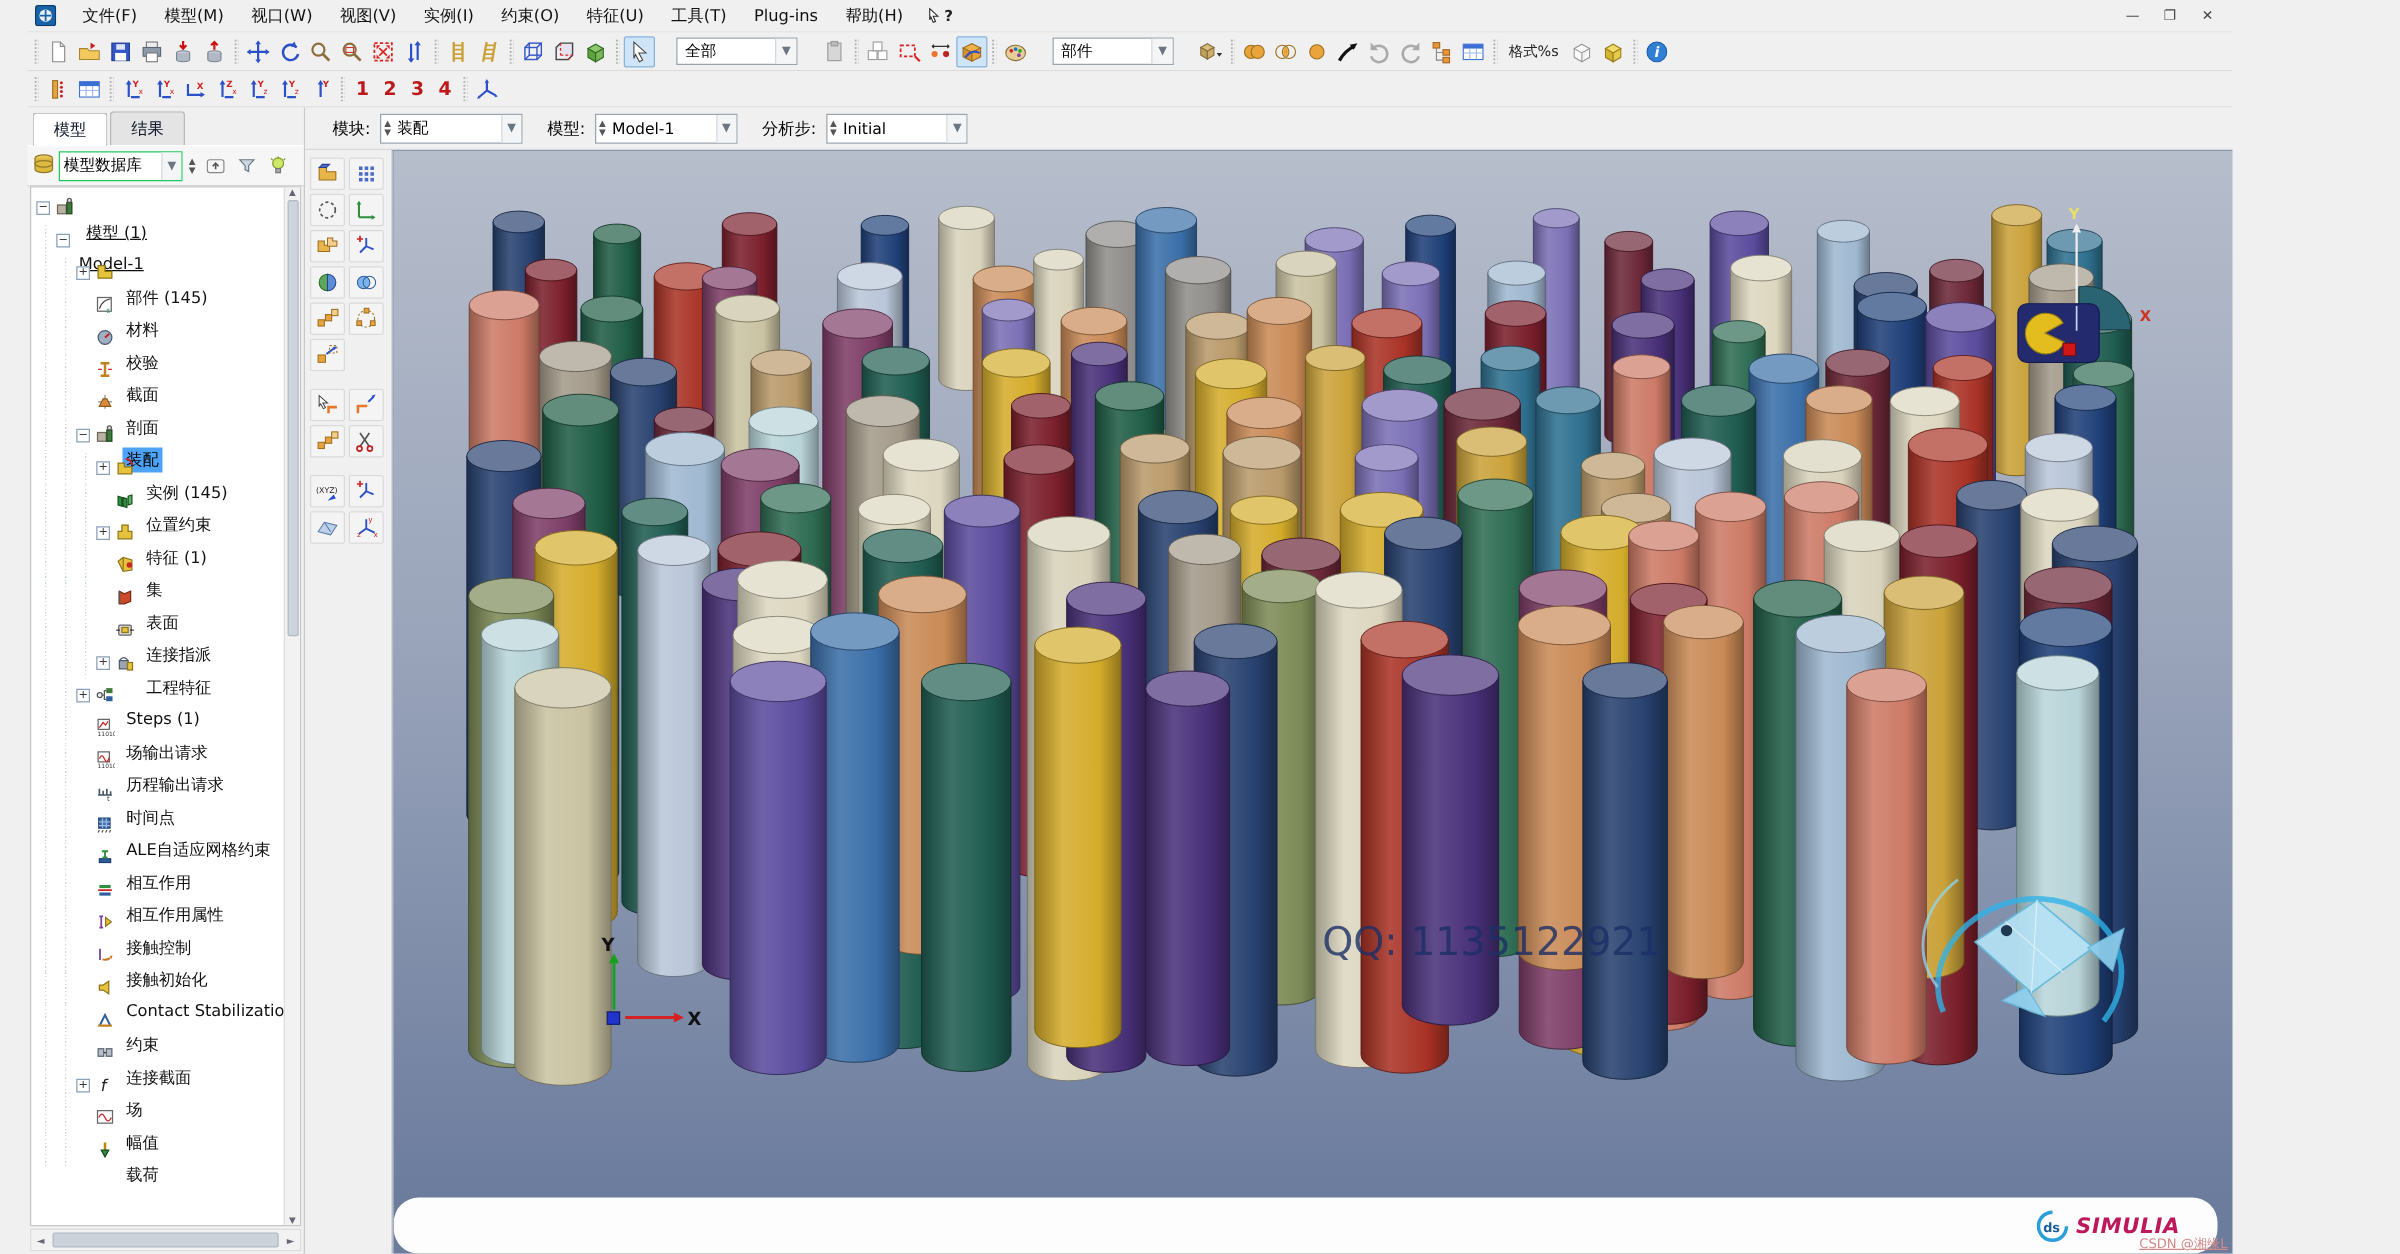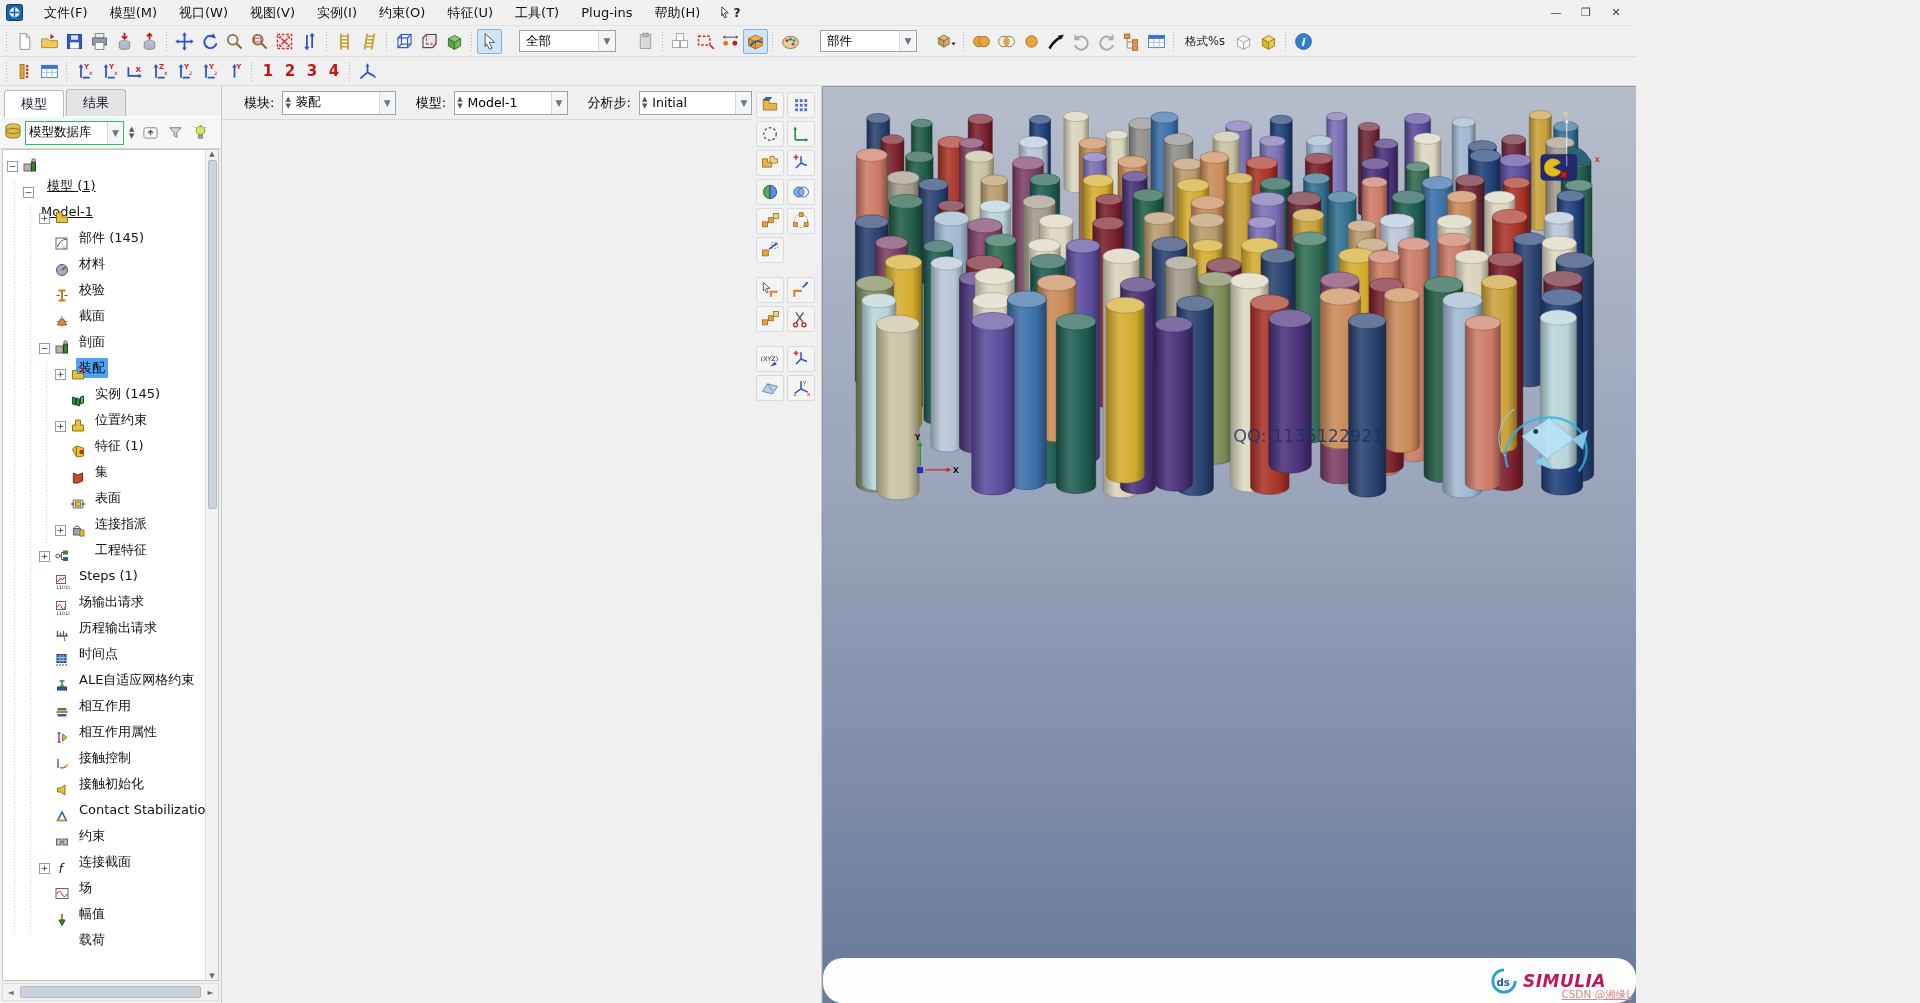--- a/index.html
+++ b/index.html
@@ -1,17 +1,17 @@
 <!DOCTYPE html>
 <html><head>
 <meta charset="utf-8">
 <style>
   *{box-sizing:border-box;margin:0;padding:0;font-family:"DejaVu Sans","Liberation Sans",sans-serif;}
   html,body{width:1920px;height:1003px;overflow:hidden;background:#f0f0f0;}
-  .app{width:1636px;height:1003px;display:flex;flex-direction:column;background:#f0f0f0;position:relative;}
+  .app{width:1786px;height:1003px;display:flex;flex-direction:column;background:#f0f0f0;position:relative;padding-left:22px;}
   
   .menubar{height:26px;display:flex;align-items:center;padding:0 6px;background:#f0f0f0;border-bottom:1px solid #e2e2e2;font-size:13px;color:#111;}
   .appicon{width:17px;height:17px;margin-right:10px;flex:0 0 auto;}
   .menu-item{padding:3px 11px;cursor:default;}
   .helpcur{margin-left:8px;font-size:12px;color:#222;display:flex;align-items:center;gap:1px;}
   .wincontrols{margin-left:auto;display:flex;gap:2px;}
   .winbtn{width:28px;height:18px;display:flex;align-items:center;justify-content:center;font-size:11px;color:#444;}
   
   .toolbar{display:flex;align-items:center;background:#f0f0f0;border-bottom:1px solid #dcdcdc;padding:1px 2px;}
   .tb1{height:31px;}
@@ -47,34 +47,34 @@
   .ticon{width:17px;height:16px;margin-right:5px;flex:0 0 auto;}
   .tlabel{padding:1px 3px;margin-top:39px;}
   .tlabel.sel{background:#4da3f8;color:#000;}
   .tlabel.und{text-decoration:underline;}
   .vscroll{position:absolute;top:0;right:0;width:13px;bottom:0;background:#f2f2f2;border-left:1px solid #ddd;display:flex;flex-direction:column;align-items:center;font-size:7px;color:#667;}
   .vthumb{width:9px;height:42%;background:#cdd3da;border:1px solid #b3bac2;border-radius:2px;margin-top:2px;}
   .hscroll{height:18px;margin:2px;display:flex;align-items:center;background:#f2f2f2;border:1px solid #ddd;font-size:8px;color:#667;}
   .hthumb{height:12px;flex:1;margin:0 2px;background:#cdd3da;border:1px solid #b3bac2;border-radius:2px;}
   .sbtn{width:15px;text-align:center;}
   
-  .rightside{flex:1;display:flex;min-width:0;}
+  .rightside{flex:1;display:flex;flex-direction:column;min-width:0;}
   .contextbar{height:34px;display:flex;align-items:center;gap:8px;padding-left:22px;font-size:13px;background:#f0f0f0;border-bottom:1px solid #d8d8d8;}
   .ctxcombo{display:flex;align-items:center;height:24px;border:1px solid #9aa4ae;background:#fff;font-size:12.5px;}
   .ctxcombo .val{width:86px;padding-left:3px;}
   .ctxcombo .drop{width:16px;height:100%;display:flex;align-items:center;justify-content:center;font-size:9px;color:#6a7682;background:#f4f5f6;border-left:1px solid #d6dade;}
   .ctxlabel{margin-left:12px;}
   .workrow{flex:1;display:flex;min-height:0;}
   .toolbox{width:70px;flex:0 0 auto;background:#f0f0f0;padding:6px 4px;display:flex;flex-direction:column;gap:3px;border-right:1px solid #cfcfcf;}
   .tbxrow{display:flex;gap:3px;}
   .tbx{width:28px;height:26px;display:flex;align-items:center;justify-content:center;border:1px solid #dadada;background:#f4f4f4;border-radius:2px;}
   .tbxgap{height:8px;}
   .canvas{flex:1;position:relative;min-width:0;border-top:1px solid #8b97ad;border-left:1px solid #8b97ad;background:linear-gradient(180deg,#b6bdcb 0%,#99a4ba 45%,#6c7c9d 95%);overflow:hidden;}
   .scene{position:absolute;inset:0;}
-  .strip{position:absolute;left:0;right:0;bottom:0;height:45px;background:#fdfdfd;display:flex;align-items:center;justify-content:flex-end;padding-right:30px;border-radius:20px;}
+  .strip{position:absolute;left:0;right:12px;bottom:0;height:45px;background:#fdfdfd;display:flex;align-items:center;justify-content:flex-end;padding-right:30px;border-radius:20px;}
   .brand{display:flex;align-items:center;gap:5px;}
   .brandname{font-size:17px;font-weight:bold;font-style:italic;color:#be185d;letter-spacing:.5px;}
   .csdn{position:absolute;right:4px;bottom:1px;font-size:10.5px;color:#d08a8a;text-decoration:underline;}
 </style>
 </head>
 <body>
 
 <div class="app">
 
   <div class="menubar">

